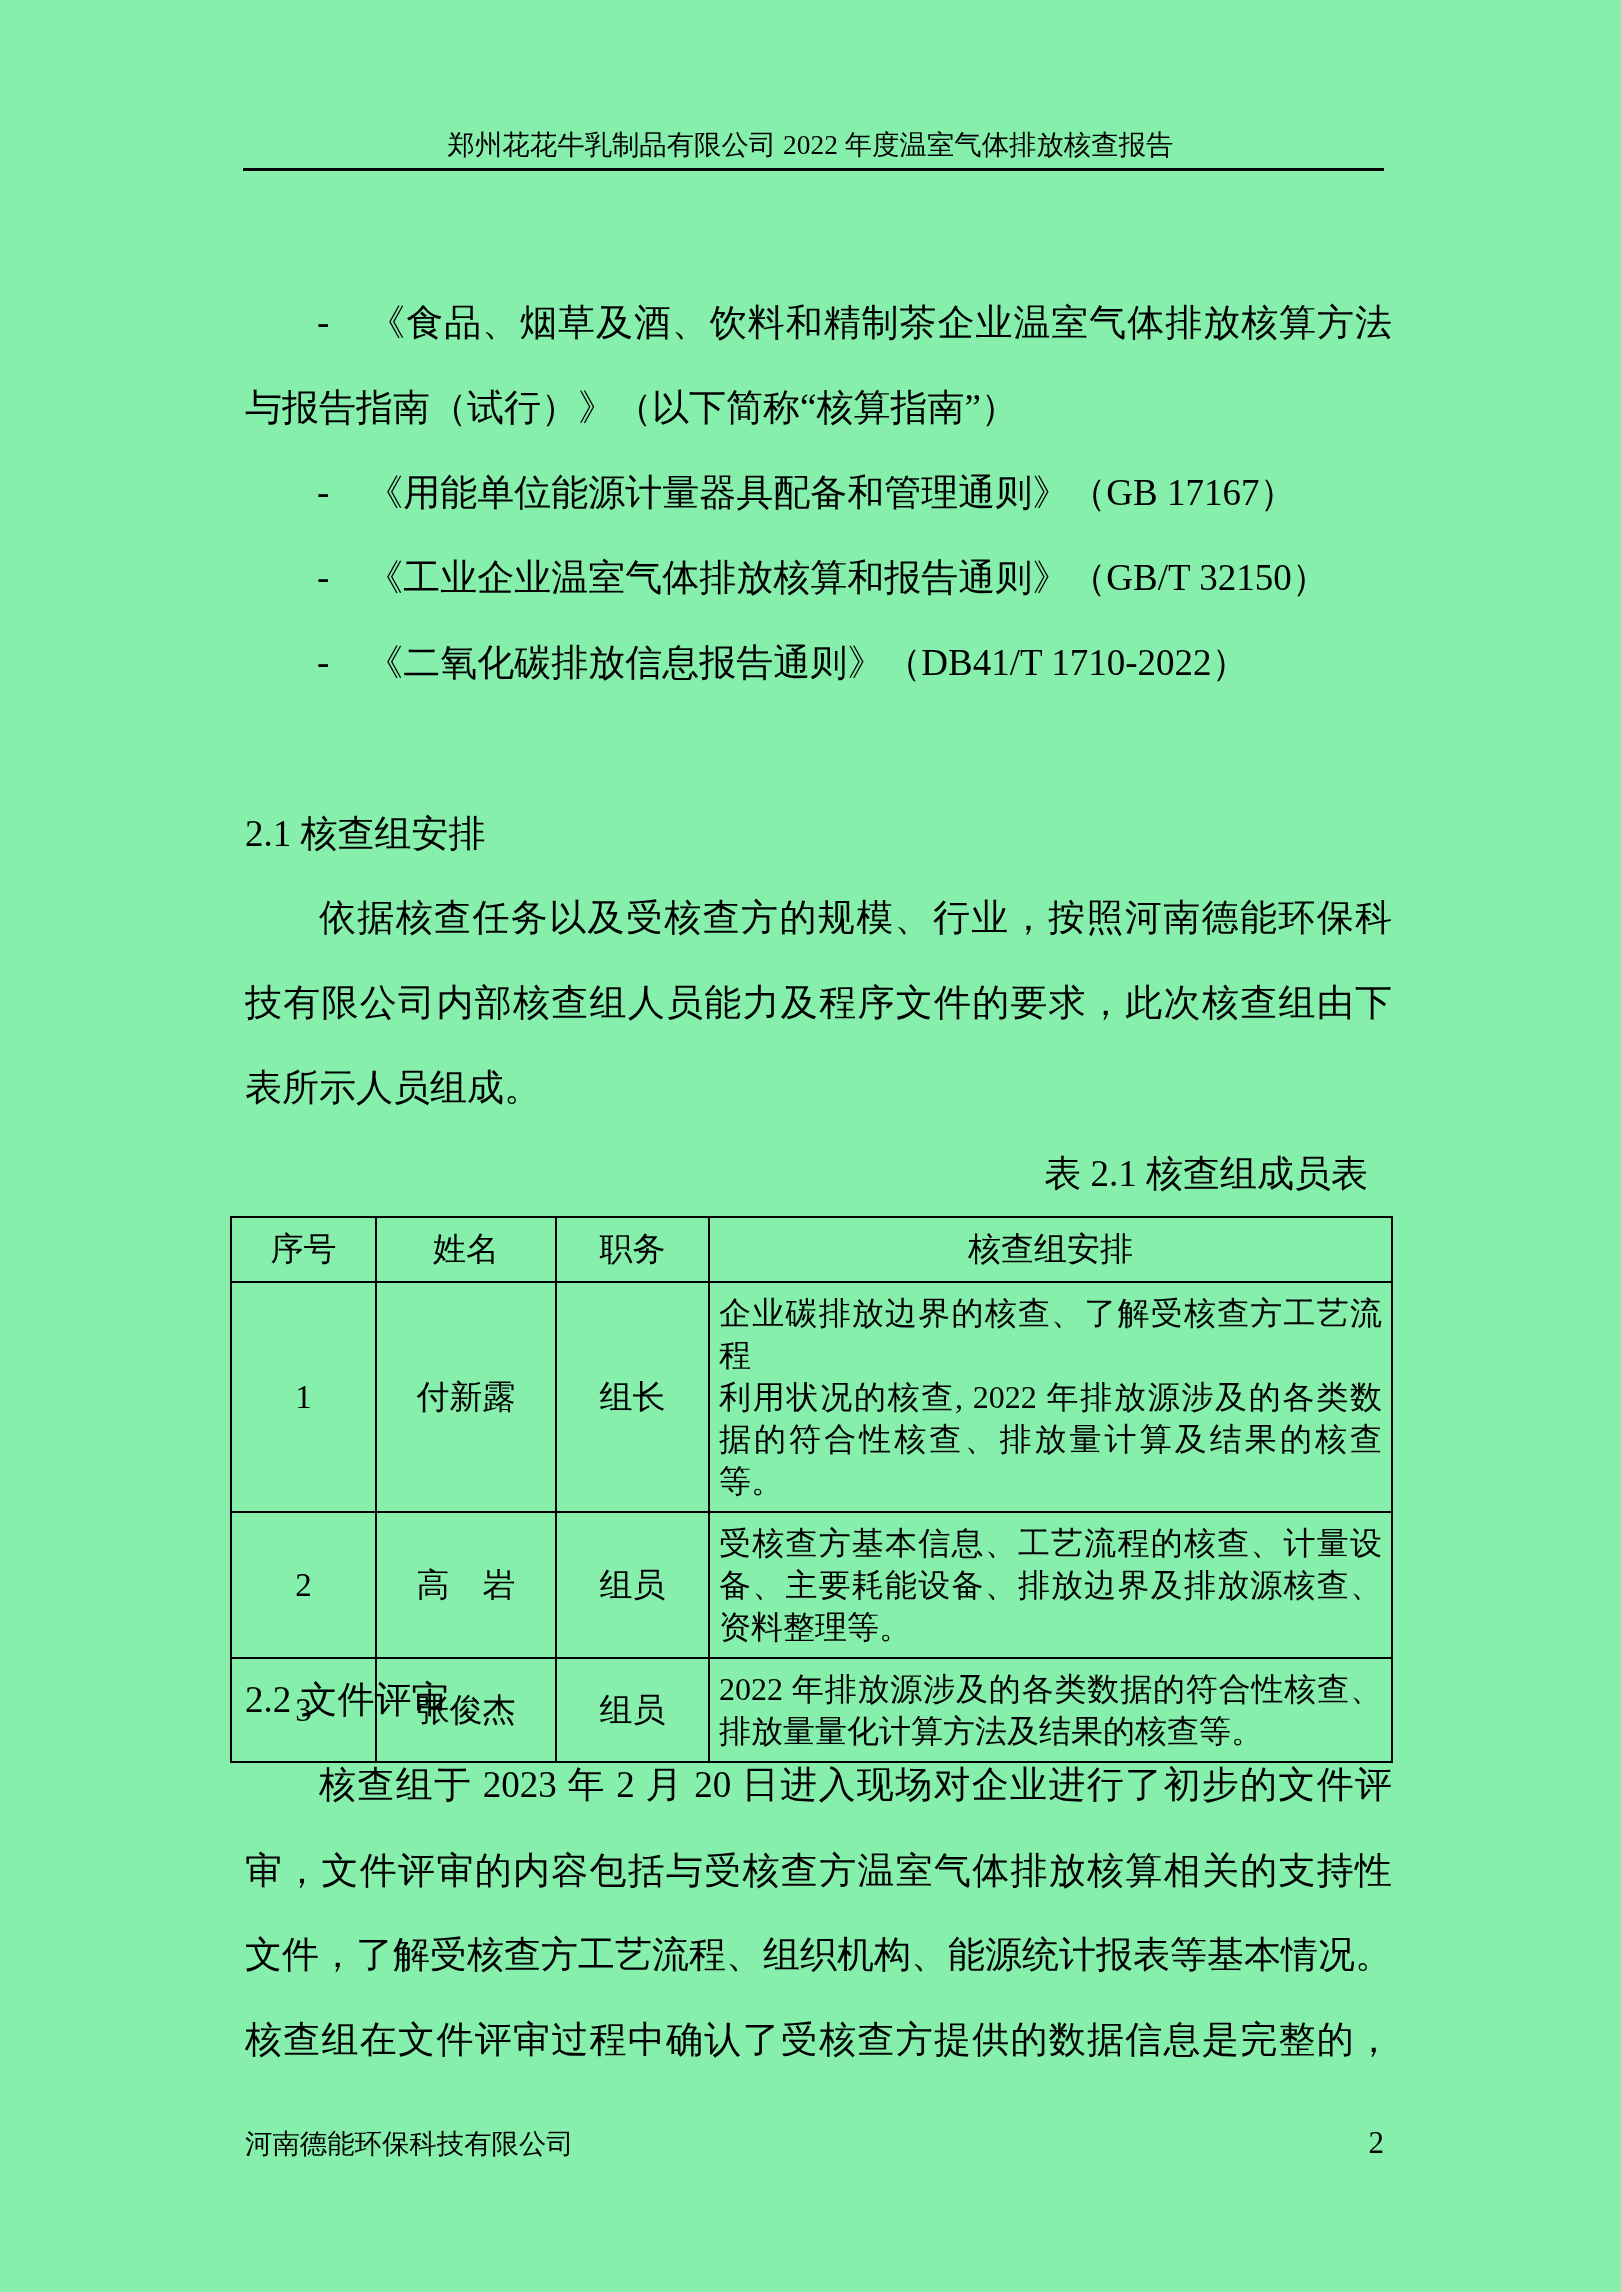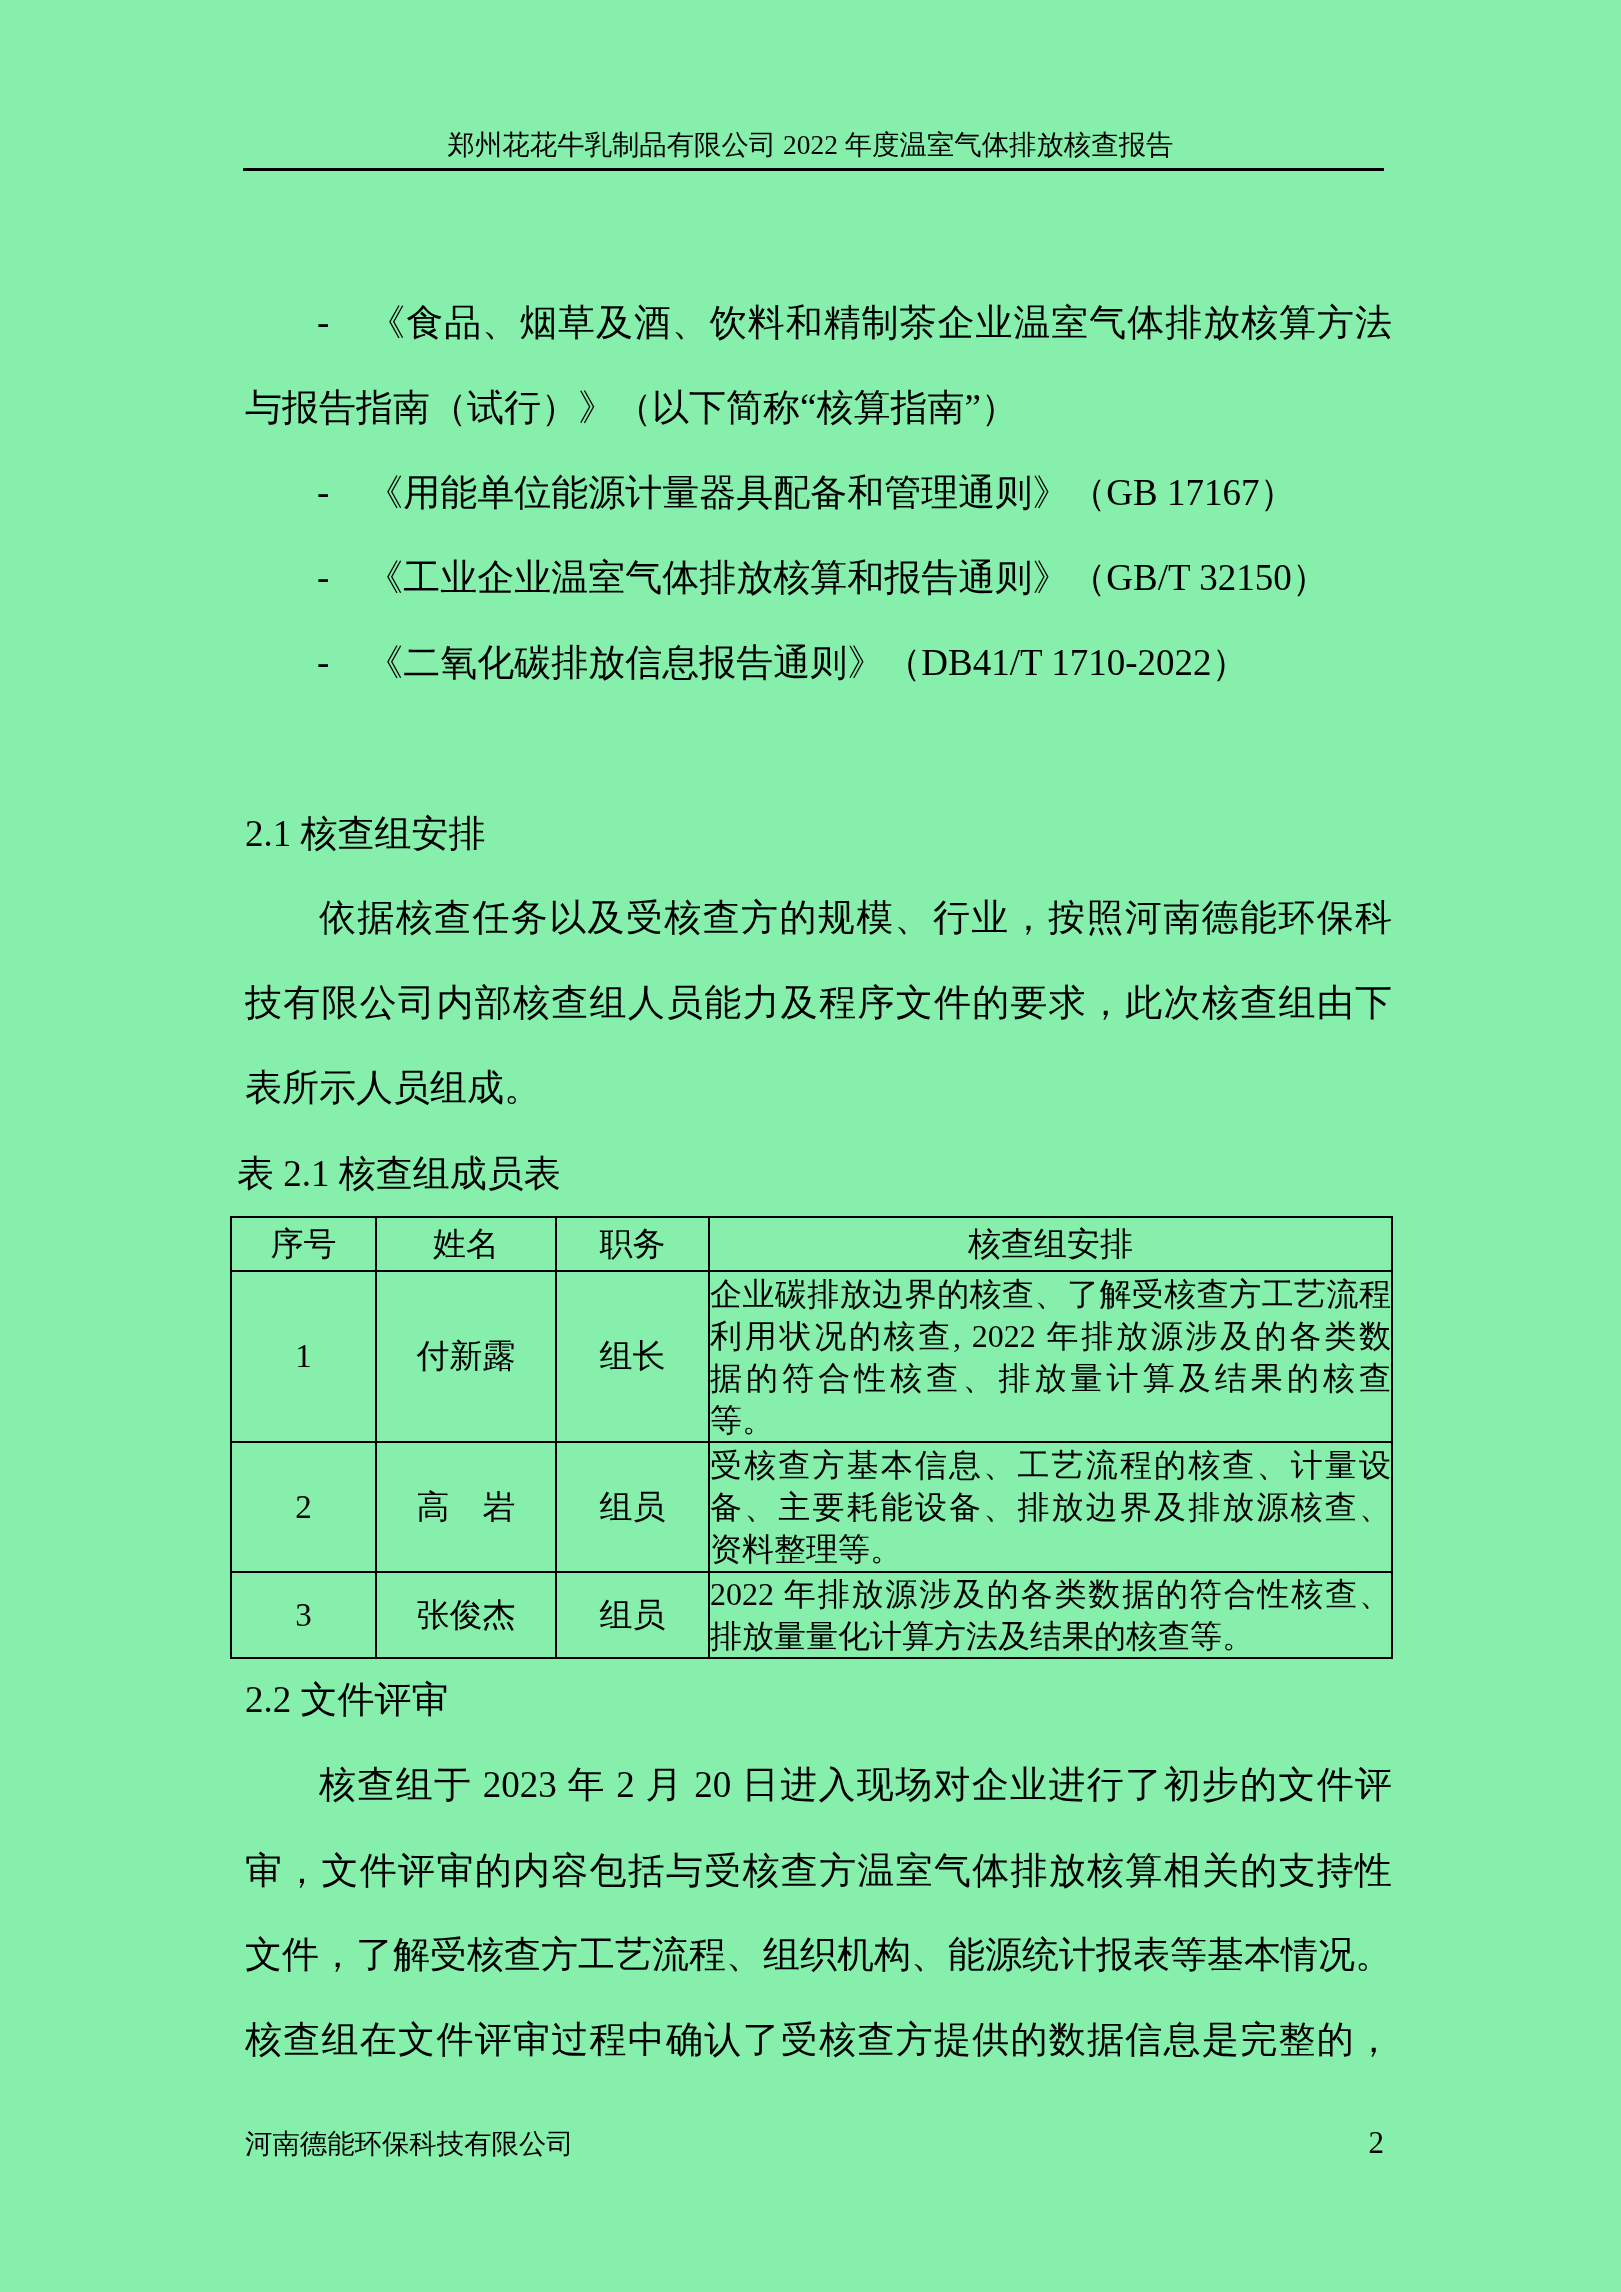--- a/index.html
+++ b/index.html
@@ -24,28 +24,28 @@
     position:absolute; left:245px; width:1147px;
     font-size:37px; line-height:43px;
     white-space:nowrap; box-sizing:border-box;
   }
   .jline {
     white-space:normal;
     text-align:justify; text-align-last:justify;
   }
   .bullet { padding-left:72px; }
   .indent { padding-left:74px; }
-  .caption { text-align:left; left:237px; }
+  .caption { text-align:right; left:221px; }
   .members-table {
     position:absolute; left:230px; top:1216px;
     border-collapse:collapse; table-layout:fixed;
   }
   .members-table th, .members-table td {
     border:2px solid #000000;
-    font-weight:normal; padding:0;
+    font-weight:normal; padding:9px;
   }
   .members-table th { font-size:33px; text-align:center; vertical-align:middle; }
   .cell-center { font-size:33px; text-align:center; vertical-align:middle; }
   .duty-cell { vertical-align:middle; padding:2px 13.7px; }
   .dl { font-size:32px; line-height:42px; }
   .jl { text-align:justify; text-align-last:justify; }
   .footer-company {
     position:absolute; left:245px; top:2129px;
     font-size:27.4px; line-height:31px; white-space:nowrap;
   }

